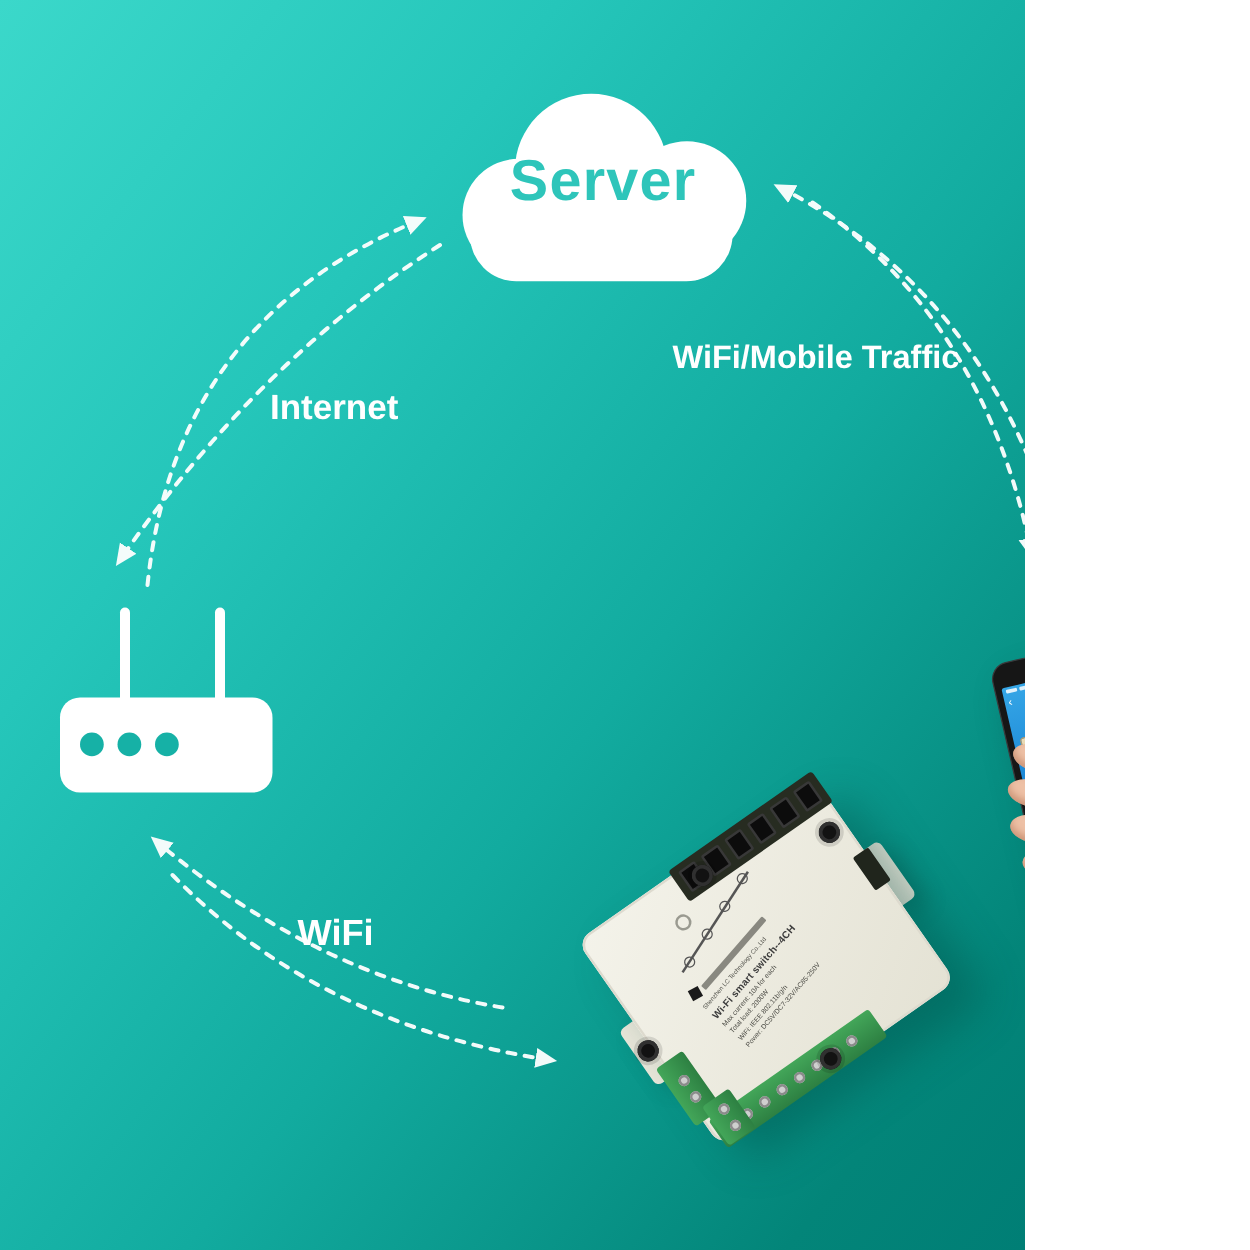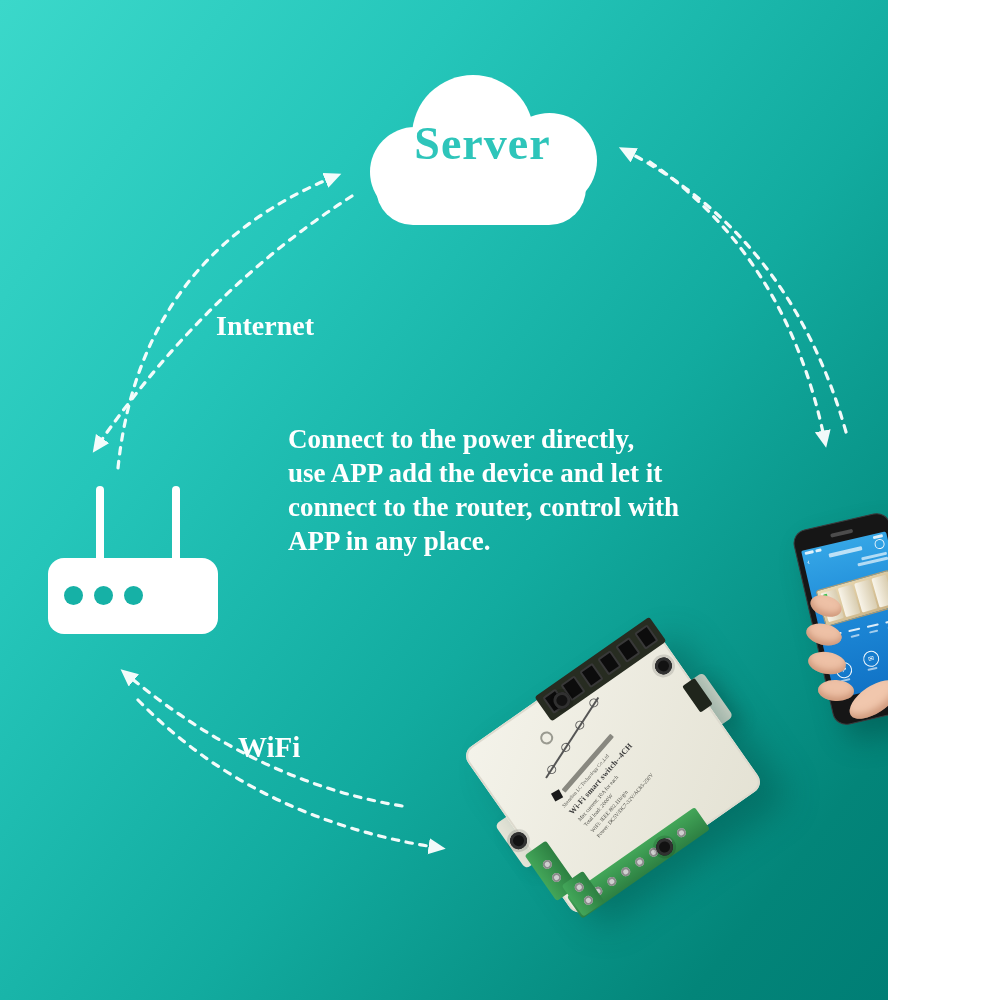--- a/index.html
+++ b/index.html
@@ -1,17 +1,17 @@
 <!DOCTYPE html>
 <html><head>
 <meta charset="utf-8">
 <style>
   html,body{margin:0;padding:0;}
-  #stage{position:relative;width:888px;height:1000px;overflow:hidden;
-    font-family:Liberation Serif, serif;
+  #stage{position:relative;width:820px;height:1000px;overflow:hidden;
+    font-family:Liberation Sans, sans-serif;
     background:linear-gradient(128deg,#3bd8ca 0%,#25c6ba 28%,#12ab9f 58%,#038579 88%,#007e75 100%);}
   .abs{position:absolute;}
   
   .cloud{left:370px;top:75px;width:225px;height:150px;}
   .cloud .c{position:absolute;background:#fff;border-radius:50%;}
   .cloud .c1{left:42px;top:0;width:122px;height:122px;}
   .cloud .c2{left:0;top:52px;width:90px;height:90px;}
   .cloud .c3{left:132px;top:38px;width:95px;height:95px;}
   .cloud .base{position:absolute;left:6px;top:76px;width:210px;height:74px;background:#fff;border-radius:38px;}
   .cloud .txt{position:absolute;left:0;top:42px;width:100%;text-align:center;
@@ -114,28 +114,23 @@
 
   <div class="abs cloud">
     <div class="c c2"></div>
     <div class="c c3"></div>
     <div class="c c1"></div>
     <div class="base"></div>
     <div class="txt">Server</div>
   </div>
 
   <div class="abs lbl lbl-internet">Internet</div>
+  <div class="abs lbl lbl-wifimob">WiFi/Mobile Traffic</div>
   <div class="abs lbl lbl-wifi">WiFi</div>
 
-  <div class="abs desc">
-    <div>Connect to the power directly,</div>
-    <div>use APP add the device and let it</div>
-    <div>connect to the router, control with</div>
-    <div>APP in any place.</div>
-  </div>
 
   <div class="abs router">
     <div class="ant a1"></div>
     <div class="ant a2"></div>
     <div class="body"></div>
     <div class="dot d1"></div>
     <div class="dot d2"></div>
     <div class="dot d3"></div>
   </div>
 

